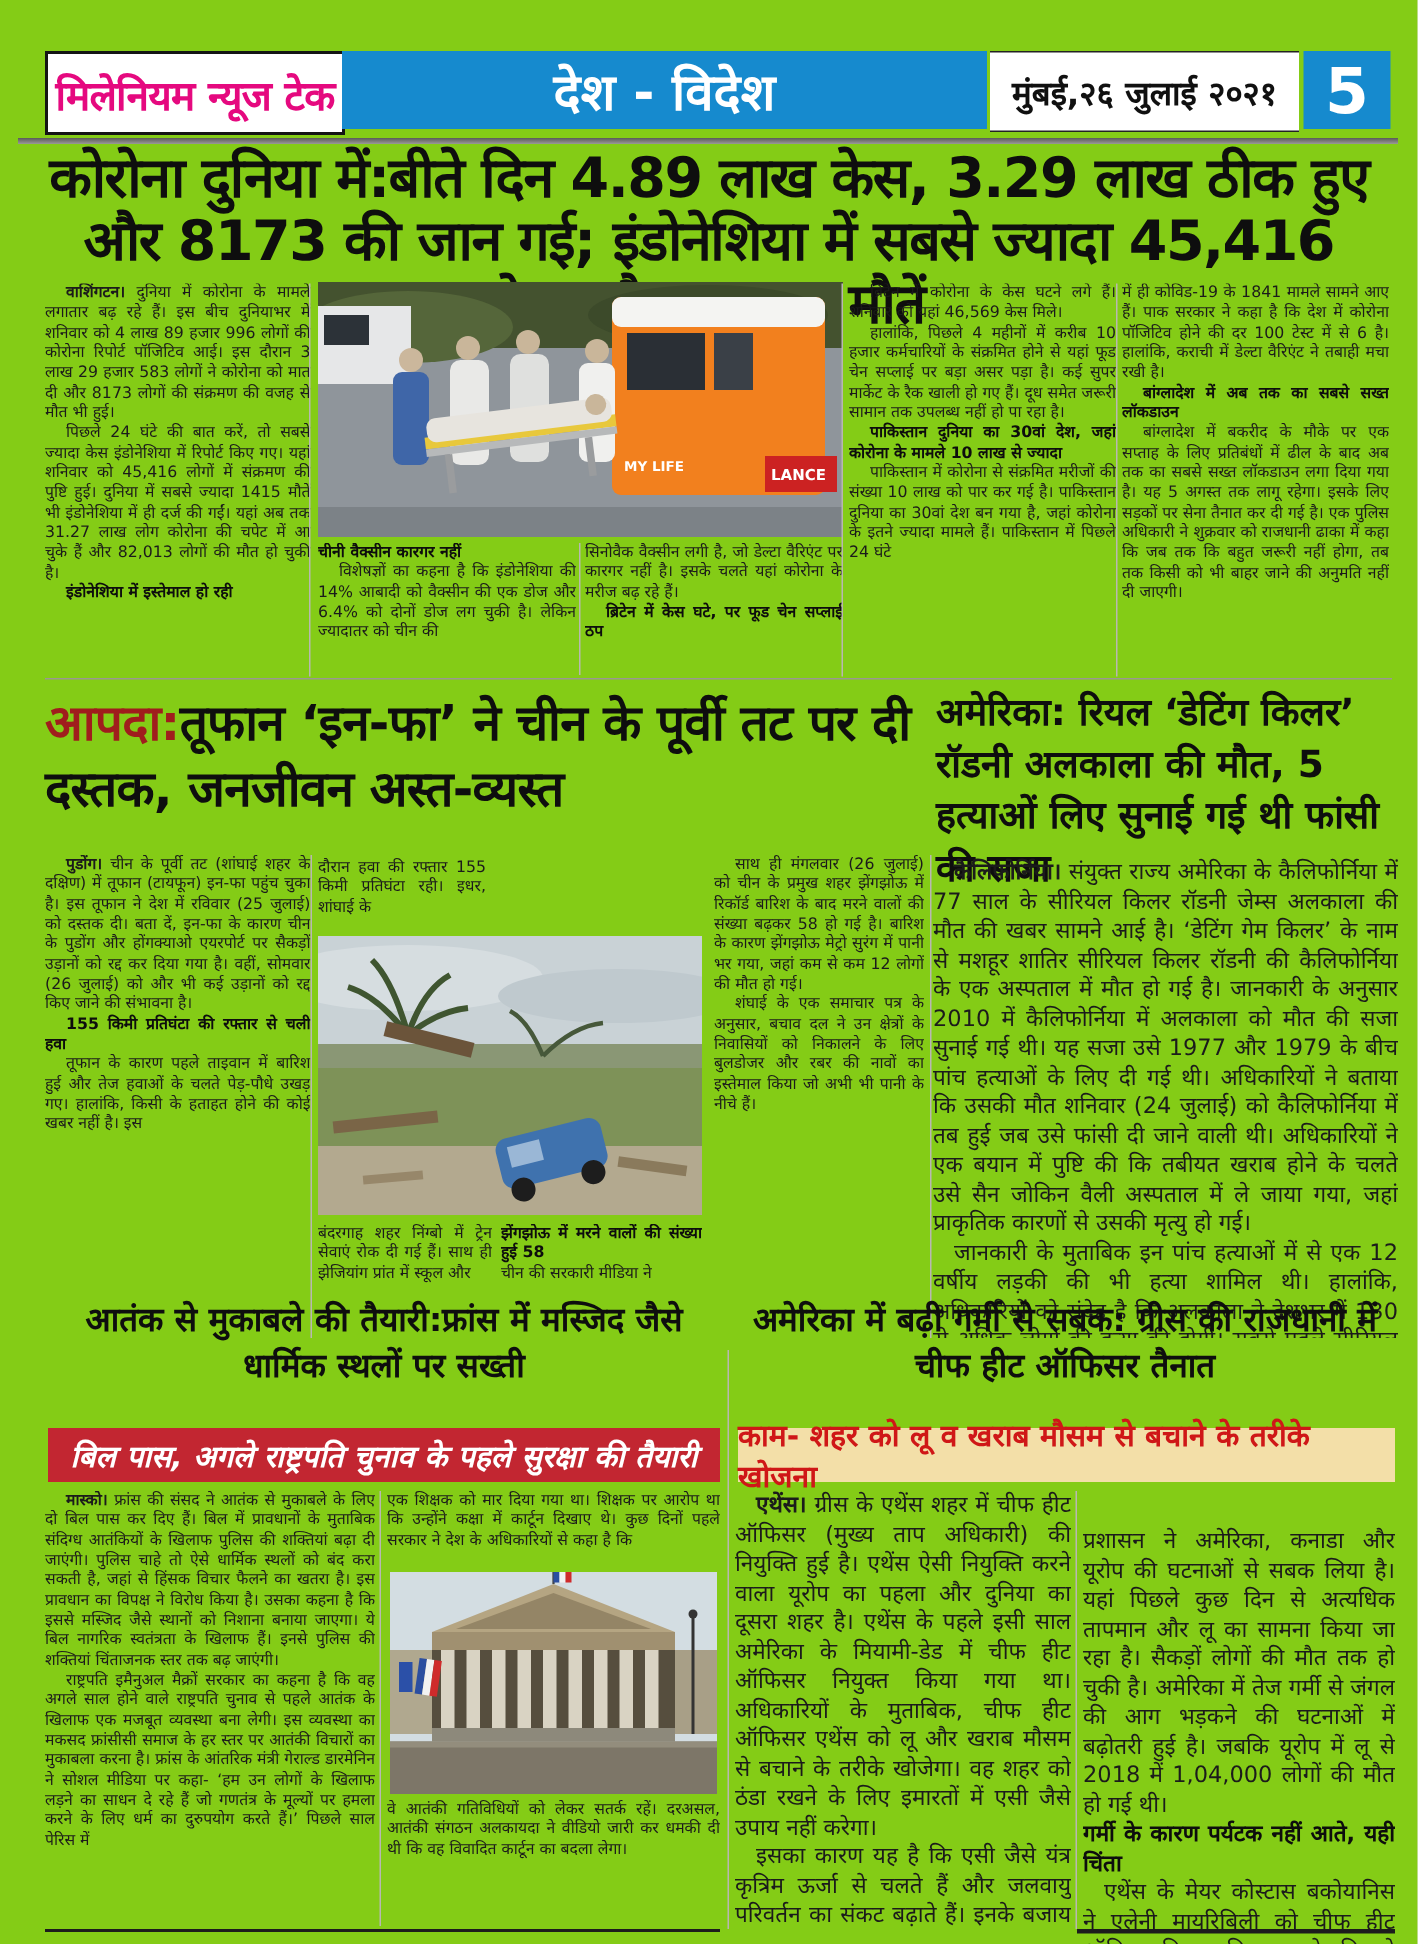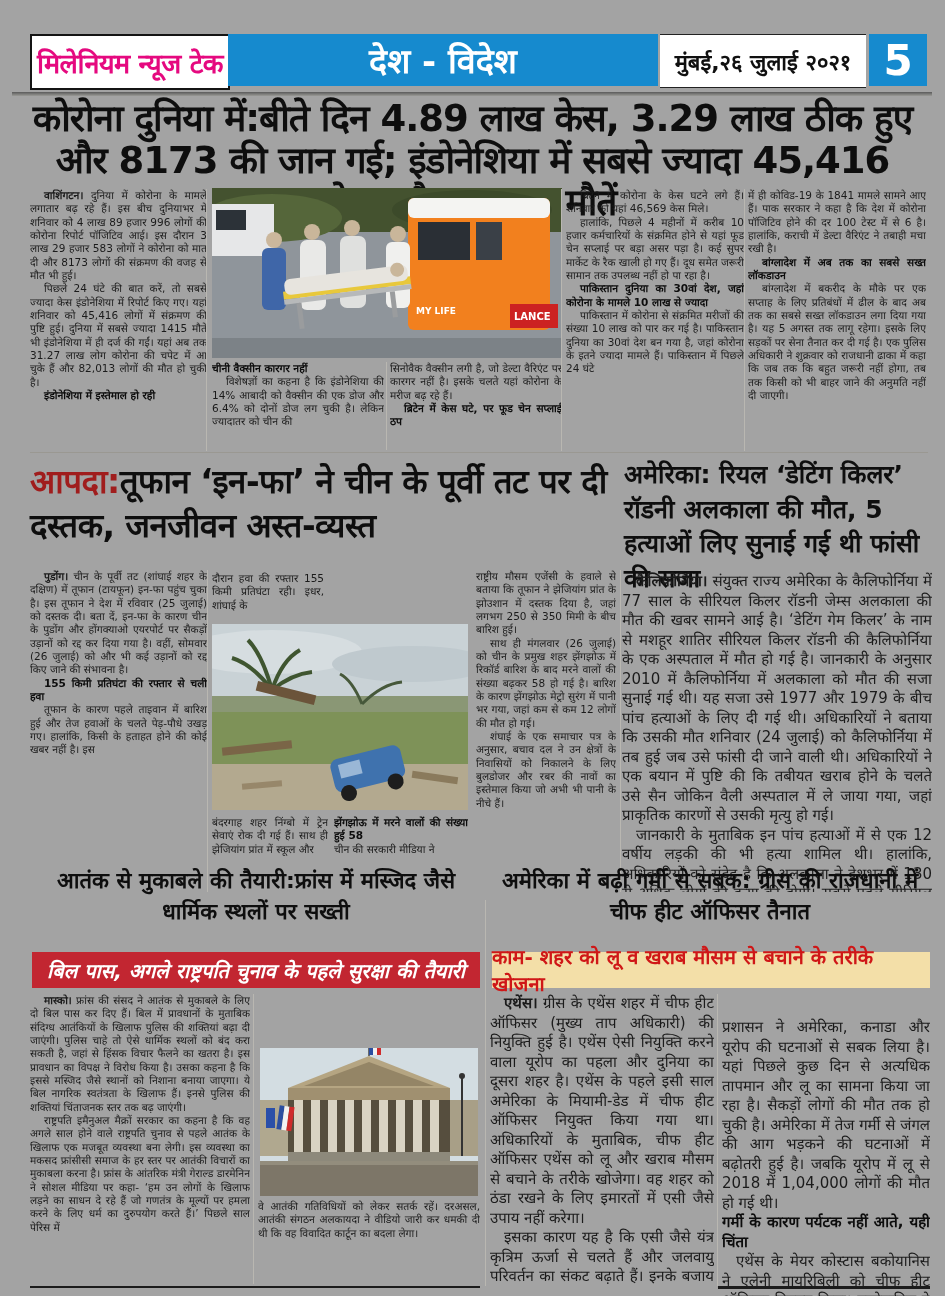--- a/index.html
+++ b/index.html
@@ -1,16 +1,16 @@
 <!DOCTYPE html>
 <html><head>
 <meta charset="utf-8">
 <style>
   html,body{margin:0;padding:0;background:#e9e8e4;}
-  #paper{position:relative;width:945px;height:1296px;background:#a3a3a3;margin:0 auto;
+  #paper{position:relative;width:945px;height:1296px;background:#84cc16;margin:0 auto;
          font-family:"DejaVu Sans","Liberation Sans",sans-serif;overflow:hidden;}
   .abs{position:absolute;}
   
   .mast-box{background:#fff;border:2px solid #141414;display:flex;align-items:center;justify-content:center;}
   .mast-brand{color:#e5097f;font-size:27px;font-weight:800;letter-spacing:-0.5px;}
   .blue-box{background:#168ace;display:flex;align-items:center;justify-content:center;}
   .section-title{color:#fff;font-size:34px;font-weight:800;}
   .date-box{background:#fff;display:flex;align-items:center;justify-content:center;border-top:1px solid #222;border-bottom:1px solid #222;}
   .date-text{color:#101010;font-size:22px;font-weight:700;}
   .pagenum{color:#fff;font-size:42px;font-weight:800;}
@@ -173,21 +173,20 @@
 
   <div class="abs col" style="left:212px;top:816px;width:116px;height:76px;">
     <p class="flush">बंदरगाह शहर निंग्बो में ट्रेन सेवाएं रोक दी गई हैं। साथ ही झेजियांग प्रांत में स्कूल और</p>
   </div>
   <div class="abs col" style="left:334px;top:816px;width:134px;height:76px;">
     <p class="sub flush">झेंगझोऊ में मरने वालों की संख्या हुई 58</p>
     <p class="flush">चीन की सरकारी मीडिया ने</p>
   </div>
 
   <div class="abs col" style="left:476px;top:570px;width:140px;height:322px;">
-    <p class="flush">राष्ट्रीय मौसम एजेंसी के हवाले से बताया कि तूफान ने झेजियांग प्रांत के झोउशान में दस्तक दिया है, जहां लगभग 250 से 350 मिमी के बीच बारिश हुई।</p>
     <p>साथ ही मंगलवार (26 जुलाई) को चीन के प्रमुख शहर झेंगझोऊ में रिकॉर्ड बारिश के बाद मरने वालों की संख्या बढ़कर 58 हो गई है। बारिश के कारण झेंगझोऊ मेट्रो सुरंग में पानी भर गया, जहां कम से कम 12 लोगों की मौत हो गई।</p>
     <p>शंघाई के एक समाचार पत्र के अनुसार, बचाव दल ने उन क्षेत्रों के निवासियों को निकालने के लिए बुलडोजर और रबर की नावों का इस्तेमाल किया जो अभी भी पानी के नीचे हैं।</p>
   </div>
 
   <div class="abs vrule" style="left:207px;top:570px;height:322px;"></div>
   <div class="abs vrule" style="left:620px;top:570px;height:322px;"></div>
 
   <div class="abs headline h-alcala" style="left:624px;top:458px;width:306px;height:112px;">अमेरिका: रियल ‘डेटिंग किलर’ रॉडनी अलकाला की मौत, 5 हत्याओं लिए सुनाई गई थी फांसी की सजा</div>
   <div class="abs col col-lg" style="left:622px;top:572px;width:310px;height:320px;">
     <p><span class="dl">कैलिफोर्निया।</span> <span>संयुक्त राज्य अमेरिका के कैलिफोर्निया में 77 साल के सीरियल किलर रॉडनी जेम्स अलकाला की मौत की खबर सामने आई है। ‘डेटिंग गेम किलर’ के नाम से मशहूर शातिर सीरियल किलर रॉडनी की कैलिफोर्निया के एक अस्पताल में मौत हो गई है। जानकारी के अनुसार 2010 में कैलिफोर्निया में अलकाला को मौत की सजा सुनाई गई थी। यह सजा उसे 1977 और 1979 के बीच पांच हत्याओं के लिए दी गई थी। अधिकारियों ने बताया कि उसकी मौत शनिवार (24 जुलाई) को कैलिफोर्निया में तब हुई जब उसे फांसी दी जाने वाली थी। अधिकारियों ने एक बयान में पुष्टि की कि तबीयत खराब होने के चलते उसे सैन जोकिन वैली अस्पताल में ले जाया गया, जहां प्राकृतिक कारणों से उसकी मृत्यु हो गई।</span></p>
@@ -197,20 +196,23 @@
   <div class="abs headline h-bottom" style="left:30px;top:866px;width:452px;height:84px;">आतंक से मुकाबले की तैयारी:फ्रांस में मस्जिद जैसे धार्मिक स्थलों पर सख्ती</div>
   <div class="abs strap-red" style="left:32px;top:952px;width:448px;height:36px;">
     <span>बिल पास, अगले राष्ट्रपति चुनाव के पहले सुरक्षा की तैयारी</span>
   </div>
 
   <div class="abs col" style="left:30px;top:994px;width:220px;height:290px;">
     <p><span class="dl">मास्को।</span> <span>फ्रांस की संसद ने आतंक से मुकाबले के लिए दो बिल पास कर दिए हैं। बिल में प्रावधानों के मुताबिक संदिग्ध आतंकियों के खिलाफ पुलिस की शक्तियां बढ़ा दी जाएंगी। पुलिस चाहे तो ऐसे धार्मिक स्थलों को बंद करा सकती है, जहां से हिंसक विचार फैलने का खतरा है। इस प्रावधान का विपक्ष ने विरोध किया है। उसका कहना है कि इससे मस्जिद जैसे स्थानों को निशाना बनाया जाएगा। ये बिल नागरिक स्वतंत्रता के खिलाफ हैं। इनसे पुलिस की शक्तियां चिंताजनक स्तर तक बढ़ जाएंगी।</span></p>
     <p>राष्ट्रपति इमैनुअल मैक्रों सरकार का कहना है कि वह अगले साल होने वाले राष्ट्रपति चुनाव से पहले आतंक के खिलाफ एक मजबूत व्यवस्था बना लेगी। इस व्यवस्था का मकसद फ्रांसीसी समाज के हर स्तर पर आतंकी विचारों का मुकाबला करना है। फ्रांस के आंतरिक मंत्री गेराल्ड डारमेनिन ने सोशल मीडिया पर कहा- ‘हम उन लोगों के खिलाफ लड़ने का साधन दे रहे हैं जो गणतंत्र के मूल्यों पर हमला करने के लिए धर्म का दुरुपयोग करते हैं।’ पिछले साल पेरिस में</p>
   </div>
 
+  <div class="abs col" style="left:258px;top:994px;width:222px;height:52px;">
+    <p class="flush">एक शिक्षक को मार दिया गया था। शिक्षक पर आरोप था कि उन्होंने कक्षा में कार्टून दिखाए थे। कुछ दिनों पहले सरकार ने देश के अधिकारियों से कहा है कि</p>
+  </div>
 
   <svg class="abs photo" style="left:260px;top:1048px;" width="218" height="148" viewBox="0 0 218 148">
     <rect width="218" height="148" fill="#d3dde2"></rect>
     <polygon points="28,40 190,40 109,8" fill="#b5a582"></polygon>
     <polygon points="44,38 174,38 109,14" fill="#948566"></polygon>
     <rect x="28" y="40" width="162" height="12" fill="#a09070"></rect>
     <rect x="28" y="52" width="162" height="52" fill="#564e3e"></rect>
     <g fill="#d9d3c3">
       <rect x="34" y="52" width="9" height="52"></rect>
         <rect x="51" y="52" width="9" height="52"></rect>

